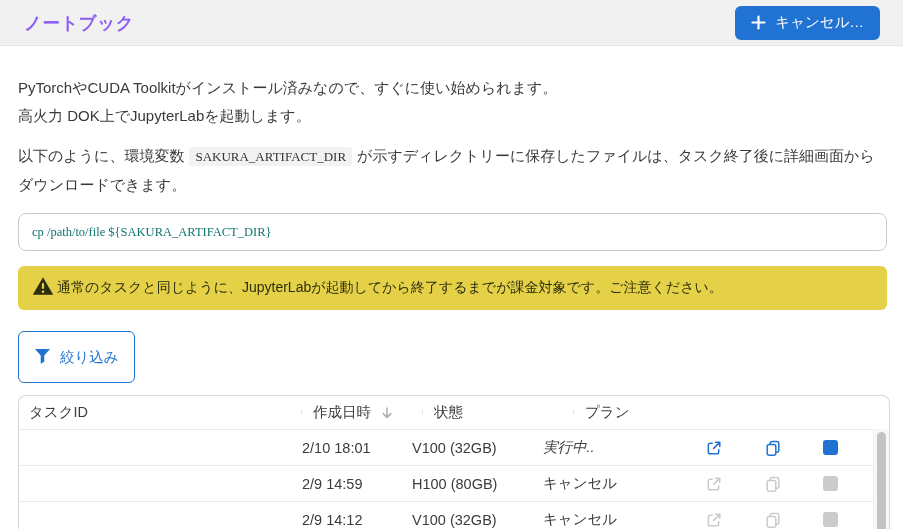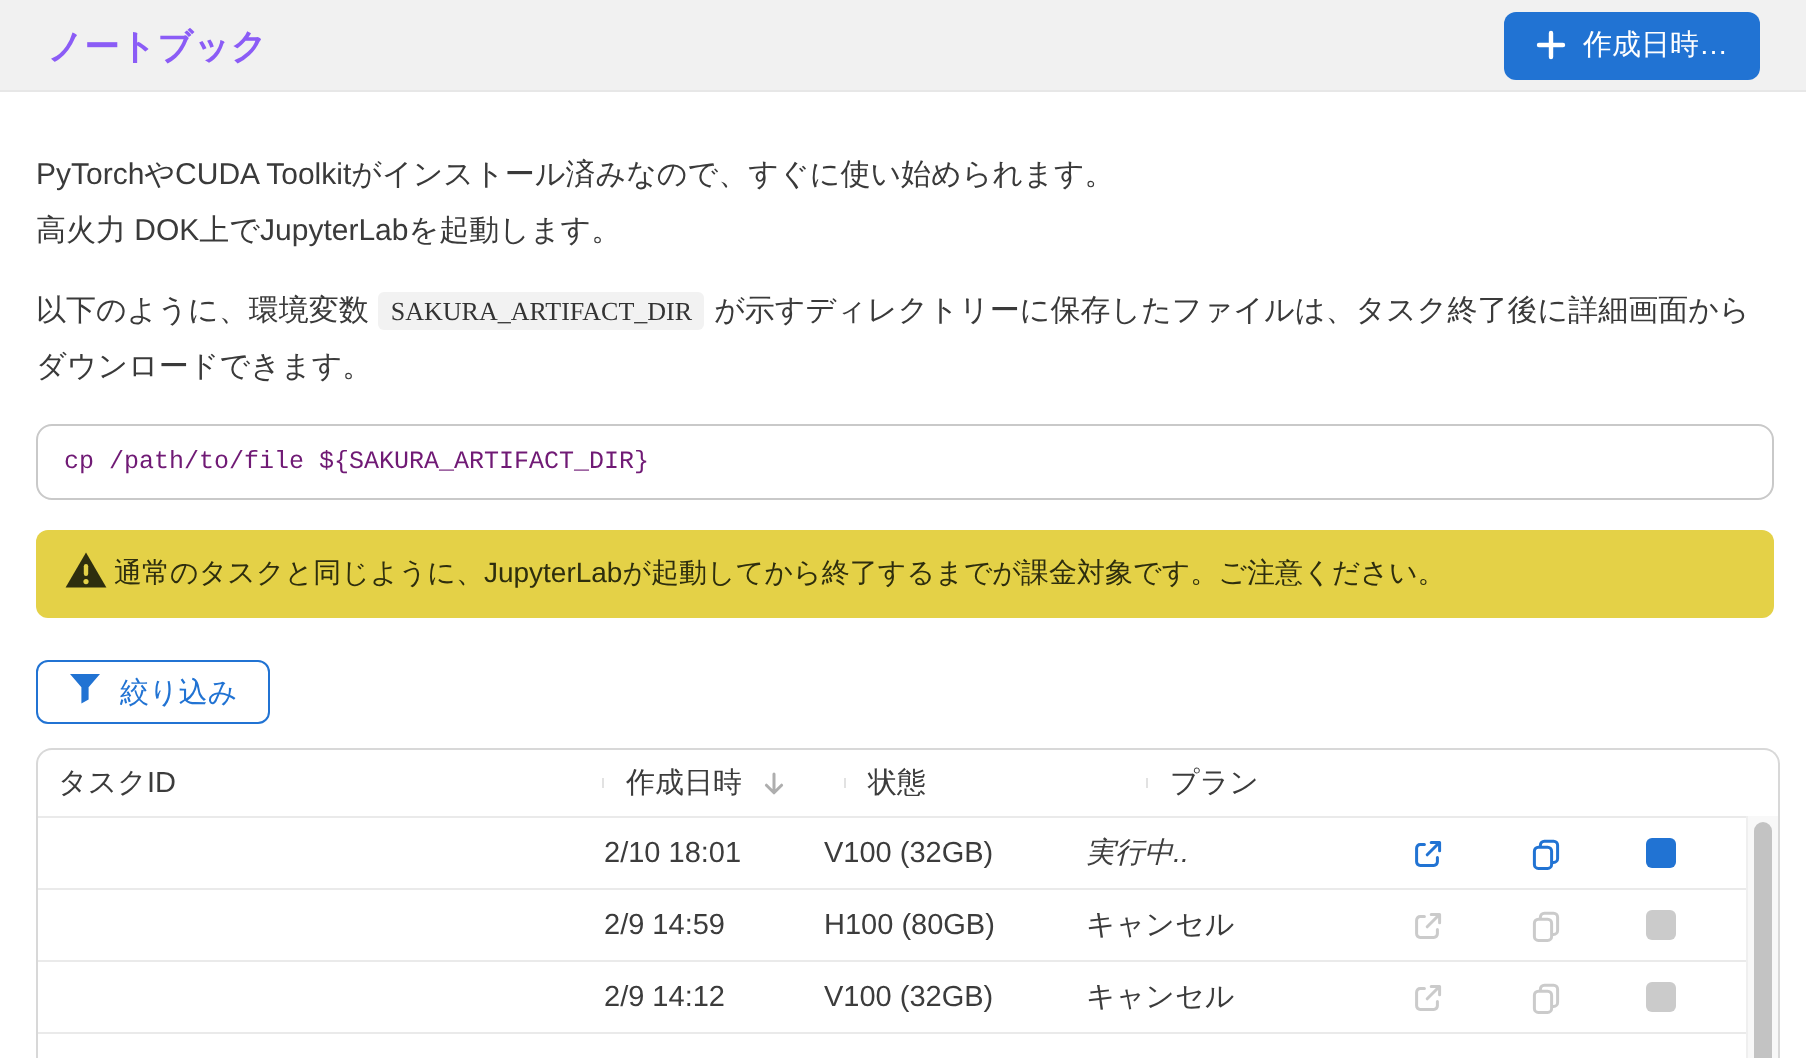--- a/index.html
+++ b/index.html
@@ -18,28 +18,28 @@
 
   
   .content { padding:28px 16px 0 18px; }
   .intro p { font-size:15px; line-height:28px; color:#3a3a3a; }
   .env-p { margin-top:12px; font-size:15px; line-height:28px; }
   code.inline { font-family:Liberation Serif, serif; font-size:13px;
     background:#f2f2f2; border-radius:3px; padding:2px 6px; margin:0 5px; color:#333; }
 
   .codeblock { margin-top:14px; border:1px solid #c9c9c9; border-radius:8px; background:#fff;
     height:38px; display:flex; align-items:center; padding:0 13px; }
-  .codeblock code { font-family:Liberation Mono, monospace; font-size:12.5px; color:#701a75; }
+  .codeblock code { font-family:Liberation Serif, serif; font-size:12.5px; color:#0f766e; }
 
   .alert { margin-top:15px; background:#e4d147; border-radius:6px; height:44px;
     display:flex; align-items:center; padding:0 14px; gap:3px; }
   .alert .msg { font-size:14px; color:#2e2e0e; }
 
   .btn-filter { margin-top:21px; display:flex; align-items:center; gap:9px; background:#fff;
-    border:1px solid #2173d3; border-radius:6px; height:32px; padding:0 15px; color:#2173d3;
+    border:1px solid #2173d3; border-radius:6px; height:52px; padding:0 15px; color:#2173d3;
     font-size:14.5px; cursor:pointer; font-family:inherit; }
 
   
   .table { position:relative; margin-top:12px; width:872px; border:1px solid #d8d8d8;
     border-bottom:none; border-radius:8px 8px 0 0; background:#fff; overflow:hidden; height:160px; }
   .thead { display:flex; height:33px; align-items:center;gap:11px; }
   .cell { flex:none; padding:0 12px; font-size:14.5px; color:#3c3c3c; display:flex; align-items:center; overflow:hidden; white-space:nowrap; }
   .c-id { width:271px; padding-left:10px; }
   .c-date { width:110px; }
   .c-plan { width:131px; }
@@ -73,21 +73,21 @@
 <div class="page">
 
   <div class="topbar">
     <h1>ノートブック</h1>
     <button class="btn-primary">
       <span>
         <svg width="15" height="15" viewBox="0 0 15 15">
             <path d="M7.5 1.5v12M1.5 7.5h12" stroke="#fff" stroke-width="2.2" stroke-linecap="round"></path>
           </svg>
       </span>
-      <span>作成日時…</span>
+      <span>キャンセル…</span>
     </button>
   </div>
 
   <div class="content">
 
     <div class="intro">
       <p>PyTorchやCUDA Toolkitがインストール済みなので、すぐに使い始められます。</p>
       <p>高火力 DOK上でJupyterLabを起動します。</p>
     </div>
 

